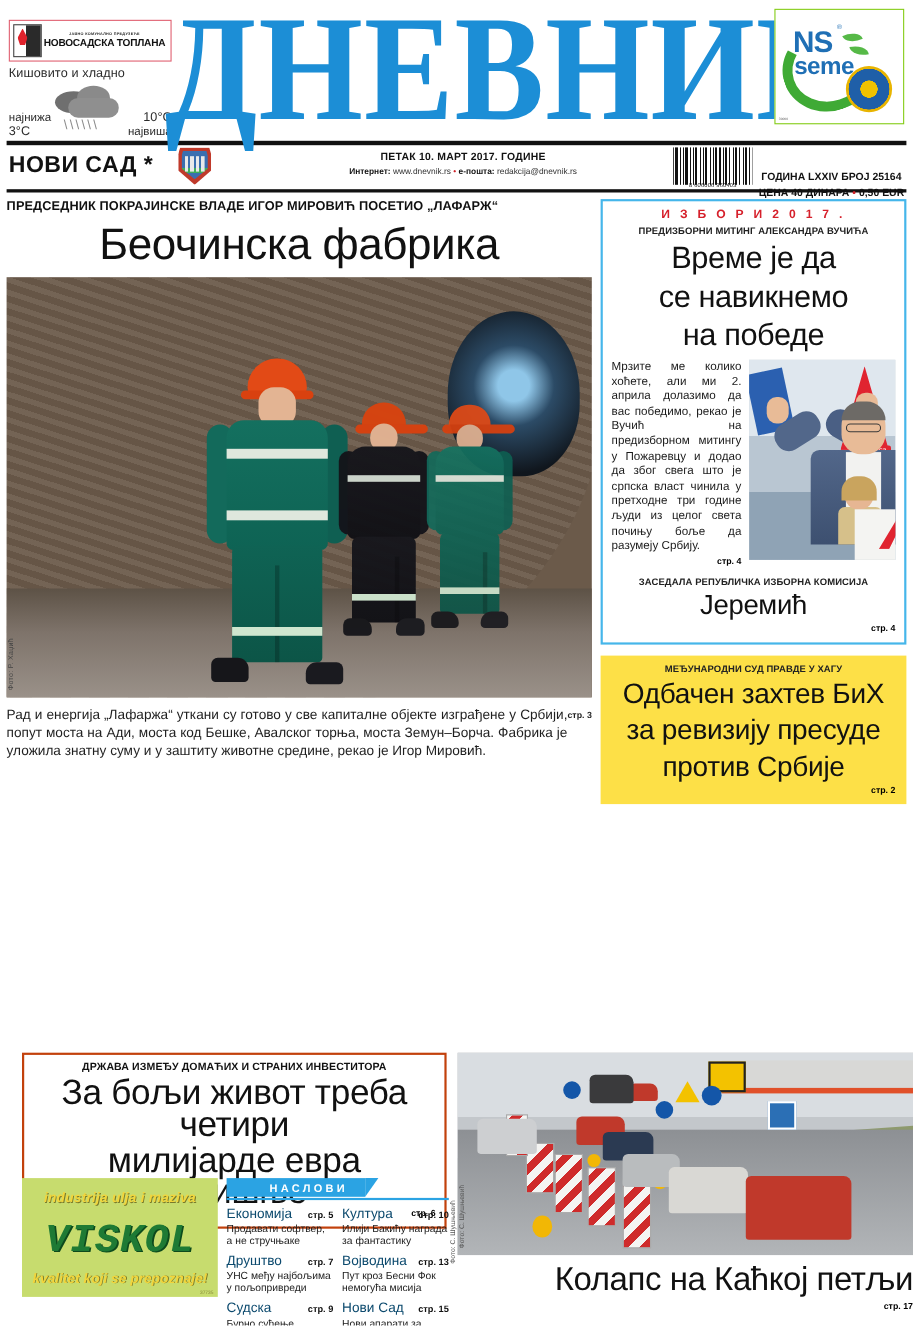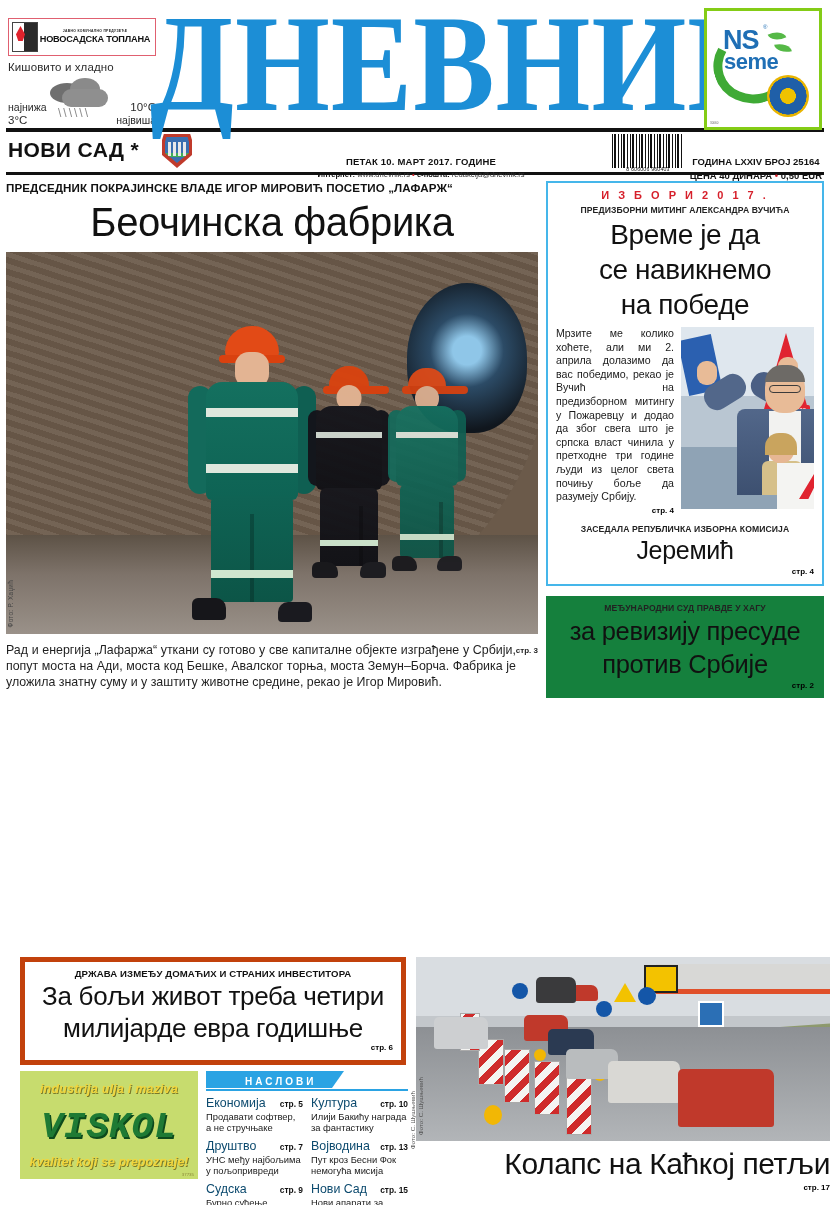--- a/index.html
+++ b/index.html
@@ -45,22 +45,22 @@
   .wx-hi-l { position: absolute; right: 0; top: 39px; font-size: 10.5px; color:#2b2b2b;}
 
   .logo-title {
     position: absolute; left: 150px; top: -8px; width: 530px;
     font-family: "Liberation Serif", serif;
     font-weight: 700; font-size: 122px; line-height: 128px;
     color: #1c8ed6; letter-spacing: 1px; text-align: center;
     transform: scaleY(1.12); transform-origin: top center;
   }
 
-  .nsseme { position: absolute; right: 8px; top: 8px; width: 118px; height: 122px;
-            border: 3px solid #84cc16; background: #fff; }
+  .nsseme { position: absolute; right: 8px; top: 8px; width: 118px; height: 105px;
+            border: 1px solid #84cc16; background: #fff; }
   .nss-arc { position: absolute; left: 6px; top: 14px; width: 86px; height: 78px;
              border: 9px solid #3faa35; border-top-color: transparent; border-right-color: transparent;
              border-radius: 50%; transform: rotate(-18deg); }
   .nss-ns { position: absolute; left: 16px; top: 14px; font-size: 27px; font-weight: 800; color:#1f6fb5; letter-spacing:-1px; }
   .nss-reg { position:absolute; left: 56px; top: 13px; font-size: 6px; color:#1f6fb5; }
   .nss-seme { position: absolute; left: 17px; top: 38px; font-size: 22px; font-weight: 700; color:#1f6fb5; letter-spacing: -.5px; }
   .nss-leaf { position:absolute; left: 62px; top: 20px; width: 16px; height: 10px; background:#56b947; border-radius: 0 100% 0 100%; transform: rotate(-25deg);}
   .nss-leaf2 { position:absolute; left: 68px; top: 32px; width: 16px; height: 10px; background:#56b947; border-radius: 0 100% 0 100%; transform: rotate(-12deg);}
   .nss-seal { position: absolute; right: 10px; bottom: 10px; width: 42px; height: 42px; border-radius: 50%;
               background: radial-gradient(circle, #f0c200 0 26%, #1f5fa8 27% 62%, #e8b400 63% 72%, #1f5fa8 73% 100%); }
@@ -76,21 +76,21 @@
     background: #c03a2b;
     clip-path: polygon(6% 0,94% 0,100% 18%,100% 62%,50% 100%,0 62%,0 18%);
   }
   .coat:after {
     content:""; position:absolute; left:3px; top:3px; right:3px; bottom:5px;
     background: linear-gradient(#3a6fb0 0 62%, #3fae5a 62% 78%, #3a6fb0 78% 100%);
     clip-path: polygon(6% 0,94% 0,100% 18%,100% 62%,50% 100%,0 62%,0 18%);
   }
   .coat-b { position:absolute; left:6px; top:8px; width:18px; height:14px;
             background: repeating-linear-gradient(90deg,#e9e9e9 0 3px, transparent 3px 5px); z-index:2;}
-  .meta { position: absolute; left: 250px; top: 5px; width: 330px; text-align: center; margin-top: 19px; }
+  .meta { position: absolute; left: 250px; top: 5px; width: 330px; text-align: center; }
   .meta-date { font-size: 9.5px; font-weight: 700; color:#111; letter-spacing: .2px;}
   .meta-net { font-size: 7.6px; color:#333; margin-top: 3px; }
   .meta-net b { color:#111; }
   .meta-net .red { color:#cf2027; }
   .barcode { position: absolute; right: 140px; top: 2px; width: 72px; height: 34px;
     background: repeating-linear-gradient(90deg,#111 0 1px, #fff 1px 2px, #111 2px 4px, #fff 4px 6px, #111 6px 7px, #fff 7px 9px); }
   .barcode-n { position: absolute; right: 140px; top: 34px; width:72px; text-align:center; font-size: 5.2px; color:#111; letter-spacing:.2px;}
   .issue { position: absolute; right: 2px; top: 24px; text-align: center; }
   .issue-1 { font-size: 9.5px; font-weight: 700; color: #111; }
   .issue-2 { font-size: 9.5px; font-weight: 700; color: #111; margin-top: 3px; }
@@ -199,29 +199,29 @@
   .rp-hand-r { position:absolute; right: 16px; top: 30px; width: 20px; height: 24px; background:#e8bb97; border-radius: 9px;}
   .rp-woman { position:absolute; right: 12px; bottom: 14px; width: 40px; height: 60px; }
   .rp-w-head { position:absolute; left: 6px; top: 0; width: 26px; height: 28px; background:#e6b693; border-radius: 12px;}
   .rp-w-hair { position:absolute; left: 3px; top: -2px; width: 32px; height: 22px; background:#c9a45e; border-radius: 14px 14px 0 0;}
   .rp-w-body { position:absolute; left: 0; top: 26px; width: 40px; height: 34px; background:#d6c08a; border-radius: 6px 6px 0 0;}
   .rp-podium { position:absolute; left: 96px; bottom: 0; width: 86px; height: 46px; background:#f4f4f2; }
   .rp-podium:after { content:""; position:absolute; left: 22px; top: 6px; width: 36px; height: 30px; background:#e02430;
                      clip-path: polygon(50% 0,100% 100%,74% 100%,50% 42%,26% 100%,0 100%);}
   .rail-gap { height: 10px; }
   .rail-h2 { text-align:center; font-size: 25px; line-height: 29px; color:#111; margin-top:2px; letter-spacing:-.3px;}
-  .box-gray { background: #15803d; padding: 7px 10px 8px; }
+  .box-gray { background: #fde047; padding: 7px 10px 8px; }
   .gray-kicker { text-align:center; font-size: 8.6px; font-weight:700; color:#222; letter-spacing:.1px;}
   .gray-h { text-align:center; font-size: 25.5px; line-height: 29px; color:#111; margin-top:4px; letter-spacing:-.3px;}
 
   
   .band { position: absolute; left: 6px; top: 776px; width: 818px; }
-  .band-left { position:absolute; left: 14px; top: 0; width: 386px; border: 5px solid #c2410c; padding: 6px 8px 8px;}
+  .band-left { position:absolute; left: 14px; top: 0; width: 386px; border: 2px solid #c2410c; padding: 6px 8px 8px;}
   .band-kicker { text-align:center; font-size: 9.6px; font-weight:700; color:#111; letter-spacing:.1px;}
-  .band-h { text-align:center; font-size: 26px; line-height: 29px; color:#111; margin-top: 3px; letter-spacing:-.3px;}
+  .band-h { text-align:center; font-size: 32px; line-height: 29px; color:#111; margin-top: 3px; letter-spacing:-.3px;}
   .band-page { text-align:right; font-size: 8px; font-weight:700; }
 
   .traffic { position: absolute; left: 410px; top: 0; width: 414px; height: 184px; overflow:hidden; background:#b9bcc0;}
   .tf-sky { position:absolute; inset:0; background: linear-gradient(#d9dde1 0 32%, #c3c7cb 32% 52%, #9fa3a6 52% 100%);}
   .tf-road { position:absolute; left:0; bottom:0; width:100%; height: 62%; background: linear-gradient(#8d9094, #b2b5b8);}
   .tf-grass { position:absolute; right:0; top: 40%; width: 52%; height: 36%; background: linear-gradient(#8e9a6e,#6f7a52); transform: skewY(-4deg);}
   .tf-bridge { position:absolute; right: 0; top: 4%; width: 42%; height: 16%; background:#d8d8d6; border-bottom: 5px solid #e0502a;}
   .tf-barrier { position:absolute; width: 26px; height: 54px;
                 background: repeating-linear-gradient(-45deg,#cf2b2b 0 7px,#f4f4f2 7px 14px); border:1px solid #aaa;}
   .tf-lamp { position:absolute; width: 12px; height: 12px; background:#f2b705; border-radius:50%;}
@@ -439,20 +439,21 @@
 
         <div class="rail-kicker" style="margin-top:9px">ЗАСЕДАЛА РЕПУБЛИЧКА ИЗБОРНА КОМИСИЈА</div>
         <div class="rail-h2">Јеремић</div>
         <div class="rail-page">стр. 4</div>
       </div>
 
       <div class="rail-gap"></div>
 
       <div class="box-gray">
         <div class="gray-kicker">МЕЂУНАРОДНИ СУД ПРАВДЕ У ХАГУ</div>
+        <div class="gray-h">Одбачен захтев БиХ</div>
         <div class="gray-h">за ревизију пресуде</div>
         <div class="gray-h">против Србије</div>
         <div class="rail-page">стр. 2</div>
       </div>
     </div>
 
     <div class="band">
 
       <div class="band-left">
         <div class="band-kicker">ДРЖАВА ИЗМЕЂУ ДОМАЋИХ И СТРАНИХ ИНВЕСТИТОРА</div>

